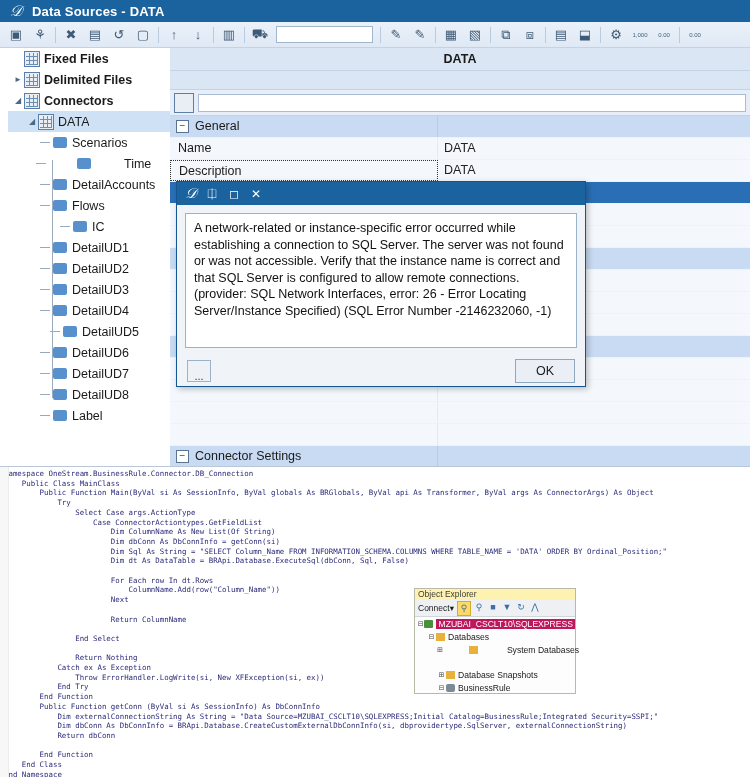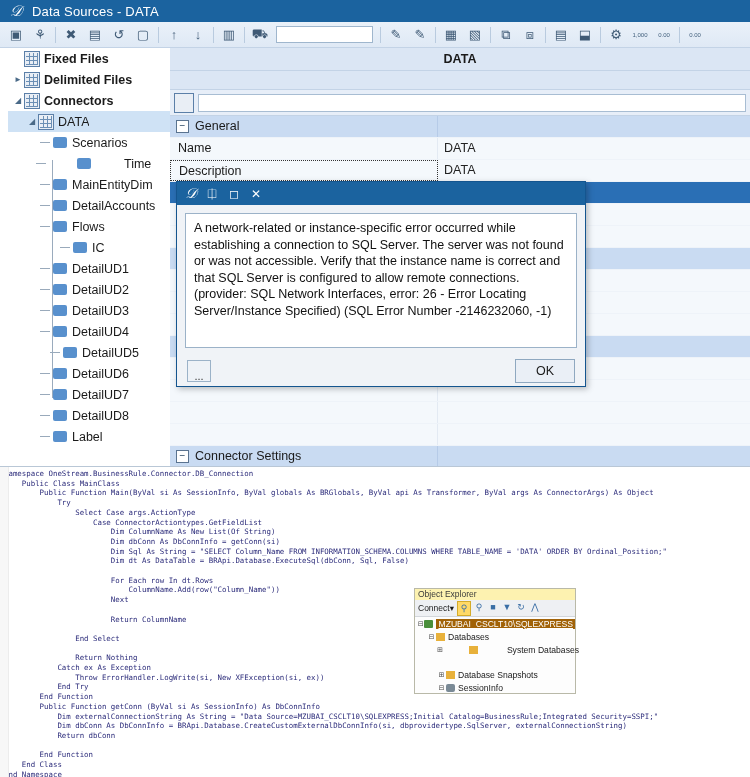--- a/index.html
+++ b/index.html
@@ -12,21 +12,21 @@
   
   #titlebar{
     height:22px;background:#1b639f;color:#fff;display:flex;align-items:center;
     padding:0 6px;font-size:13px;
   }
   #titlebar .logo{
     width:20px;height:18px;display:flex;align-items:center;justify-content:center;
     font-family:"Liberation Serif",serif;font-style:italic;font-size:15px;
     color:#ffffff;margin-right:6px;
   }
-  #titlebar .ttl{font-weight:400;letter-spacing:.2px;}
+  #titlebar .ttl{font-weight:700;letter-spacing:.2px;}
 
   
   #toolbar{
     height:26px;background:linear-gradient(#eaf1f9,#dfe9f5);
     border-bottom:1px solid #c3d3e6;display:flex;align-items:center;padding:0 4px;
     box-sizing:border-box;
   }
   .tb-btn{
     width:24px;height:22px;display:flex;align-items:center;justify-content:center;
     font-size:13px;color:#3f5a75;
@@ -142,21 +142,21 @@
   #oe .oebar{height:16px;background:#eef0f3;border-bottom:1px solid #d2d6db;
     display:flex;align-items:center;font-size:8.5px;padding-left:3px;gap:3px;}
   .oebtn{width:12px;height:13px;display:flex;align-items:center;justify-content:center;font-size:9px;color:#3a6ea5;}
   .oebtn.on{background:#ffd966;border:1px solid #d4ab2a;}
   .oerow{display:flex;align-items:center;height:13px;font-size:8.6px;white-space:nowrap;}
   .oeexp{width:9px;text-align:center;font-size:7px;color:#4a4a4a;}
   .oeic{width:9px;height:8px;margin-right:3px;flex:0 0 9px;}
   .oe-srv{background:#4a8f3c;border-radius:1px;}
   .oe-fld{background:#e8b13b;}
   .oe-db{background:#7a8a96;border-radius:2px;}
-  .oesel{background:#a16207;color:#fff;padding:0 2px;text-decoration:underline;}
+  .oesel{background:#be185d;color:#fff;padding:0 2px;}
 </style>
 </head>
 <body>
 
 <div id="titlebar">
   <span class="logo">𝒟</span>
   <span class="ttl">Data Sources - DATA</span>
 </div>
 
 <div id="toolbar">
@@ -222,25 +222,20 @@
         </div>
         <div class="trow" style="padding-left: 32px;">
           <span class="dash"></span>
           <span class="ti" style="background: rgb(59, 124, 196); border-radius: 2px; width: 11px; height: 11px; margin-left: 2px; margin-right: 5px; opacity: 0.85;"></span>
           <span class="lbl">Scenarios</span>
         </div>
         <div class="trow" style="padding-left: 28px; gap: 28px;">
           <span class="dash"></span>
           <span class="ti" style="background: rgb(59, 124, 196); border-radius: 2px; width: 11px; height: 11px; margin-left: 2px; margin-right: 5px; opacity: 0.85;"></span>
           <span class="lbl">Time</span>
-        </div>
-        <div class="trow" style="padding-left: 32px;">
-          <span class="dash"></span>
-          <span class="ti" style="background: rgb(59, 124, 196); border-radius: 2px; width: 11px; height: 11px; margin-left: 2px; margin-right: 5px; opacity: 0.85;"></span>
-          <span class="lbl">MainEntityDim</span>
         </div>
         <div class="trow" style="padding-left: 32px;">
           <span class="dash"></span>
           <span class="ti" style="background: rgb(59, 124, 196); border-radius: 2px; width: 11px; height: 11px; margin-left: 2px; margin-right: 5px; opacity: 0.85;"></span>
           <span class="lbl">DetailAccounts</span>
         </div>
         <div class="trow" style="padding-left: 32px;">
           <span class="dash"></span>
           <span class="ti" style="background: rgb(59, 124, 196); border-radius: 2px; width: 11px; height: 11px; margin-left: 2px; margin-right: 5px; opacity: 0.85;"></span>
           <span class="lbl">Flows</span>
@@ -474,16 +469,16 @@
         <span>System Databases</span>
       </div>
       <div class="oerow" style="padding-left: 22px; margin-top: 12px;">
         <span class="oeexp">⊞</span>
         <span class="oeic oe-fld"></span>
         <span>Database Snapshots</span>
       </div>
       <div class="oerow" style="padding-left: 22px;">
         <span class="oeexp">⊟</span>
         <span class="oeic oe-db"></span>
-        <span>SessionInfo</span>
+        <span>BusinessRule</span>
       </div>
     </div>
 </div>
 
 </body></html>

